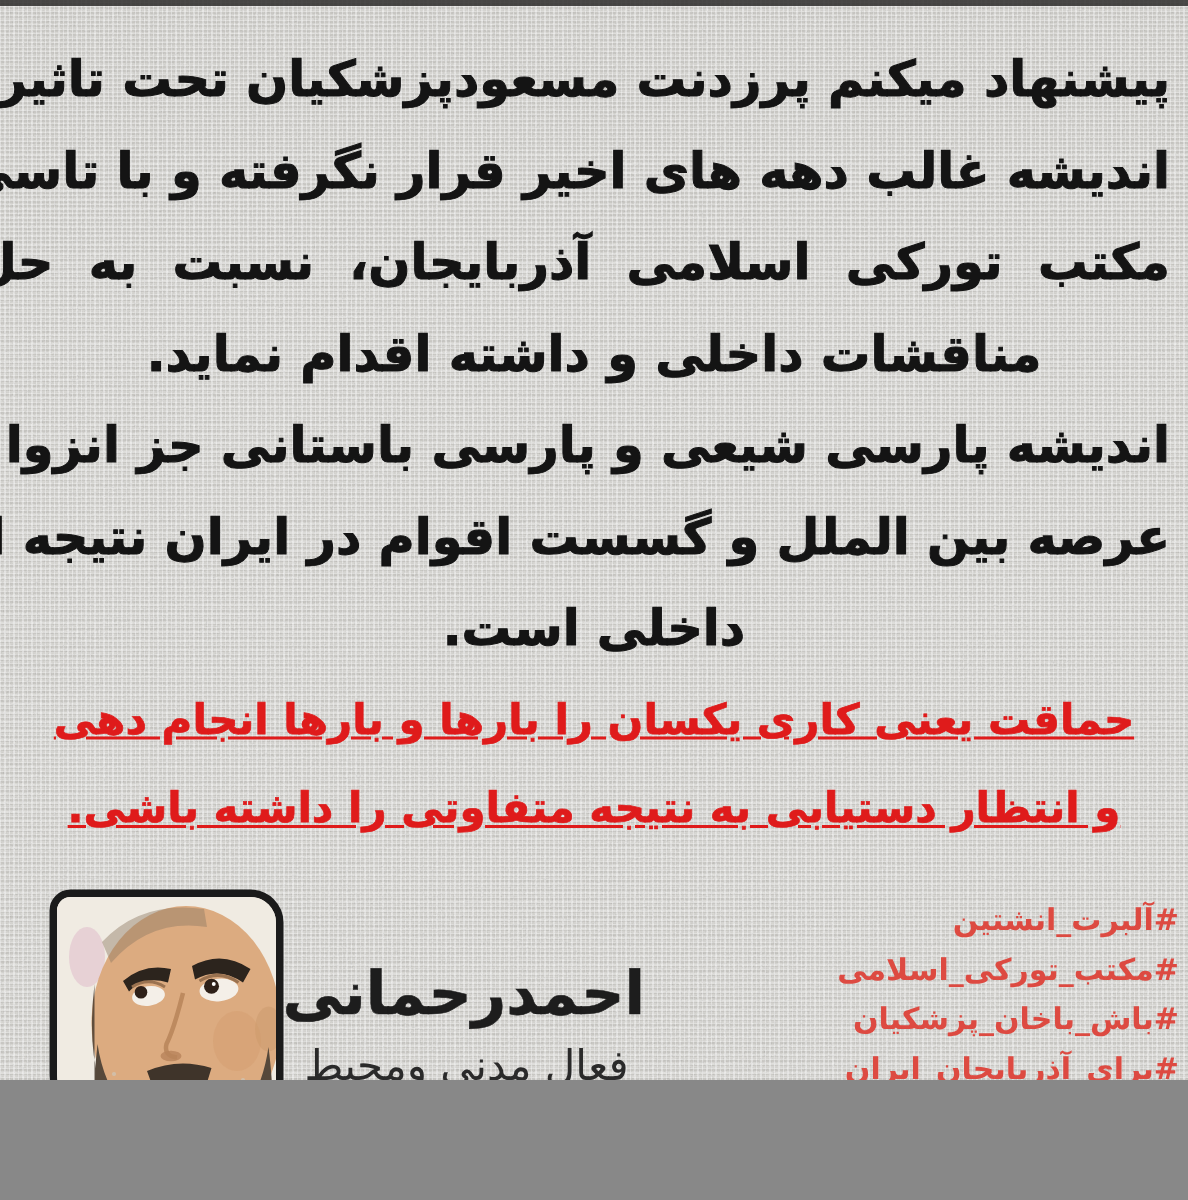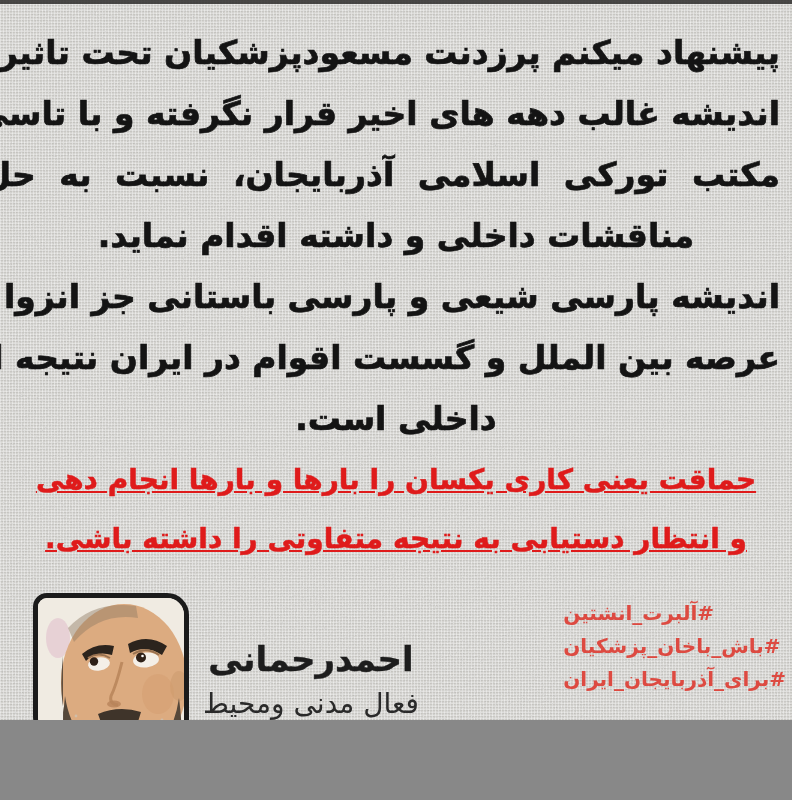--- a/index.html
+++ b/index.html
@@ -37,30 +37,30 @@
     border:5px solid #1b1b1b;
     border-radius:14px 22px 24px 50px;
     overflow:hidden;background:#f0ebe2;
   }
   .author-photo svg{display:block;width:100%;height:100%;}
 
   .author-info{
     position:absolute;left:192px;top:638px;width:238px;
     text-align:center;color:#1d1d1d;
   }
-  .author-name{font-size:34px;font-weight:bold;line-height:1.25;-webkit-text-stroke:0.4px #1d1d1d;}
+  .author-name{font-size:40px;font-weight:bold;line-height:1.25;-webkit-text-stroke:0.4px #1d1d1d;}
   .author-role{font-size:28px;font-weight:normal;margin-top:6px;color:#2a2a2a;}
   .author-handle{
     font-family:"DejaVu Serif","Liberation Serif",serif;
     font-size:36px;margin-top:7px;letter-spacing:1px;color:#201f1e;direction:ltr;
   }
 
   .hashtags{
     position:absolute;right:6px;top:597px;
-    text-align:left;color:#dd4a41;font-weight:bold;font-size:20px;
+    text-align:right;color:#dd4a41;font-weight:bold;font-size:20px;
   }
   .hashtags .tag{line-height:33px;white-space:nowrap;}
 </style>
 </head>
 <body>
 
 <div class="canvas">
 
   <svg class="texture" width="792" height="800" aria-hidden="true">
     <filter id="tex">
@@ -127,17 +127,18 @@
   </div>
 
   <div class="author-info">
     <div class="author-name" dir="rtl">احمدرحمانی</div>
     <div class="author-role" dir="rtl">فعال مدنی ومحیط زیست</div>
     <div class="author-handle">ahmadrahmani_m</div>
   </div>
 
   <div class="hashtags" dir="rtl">
     <div class="tag">#آلبرت_انشتین</div>
+    <div class="tag">#مکتب_تورکی_اسلامی</div>
     <div class="tag">#باش_باخان_پزشکیان</div>
     <div class="tag">#برای_آذربایجان_ایران</div>
   </div>
 
 </div>
 
 </body></html>

